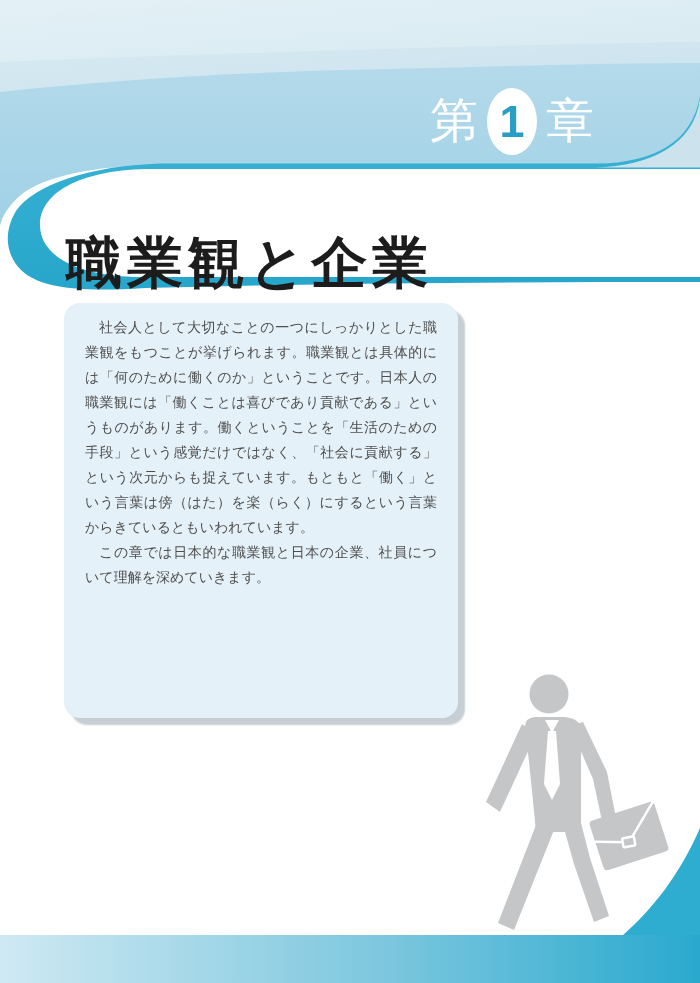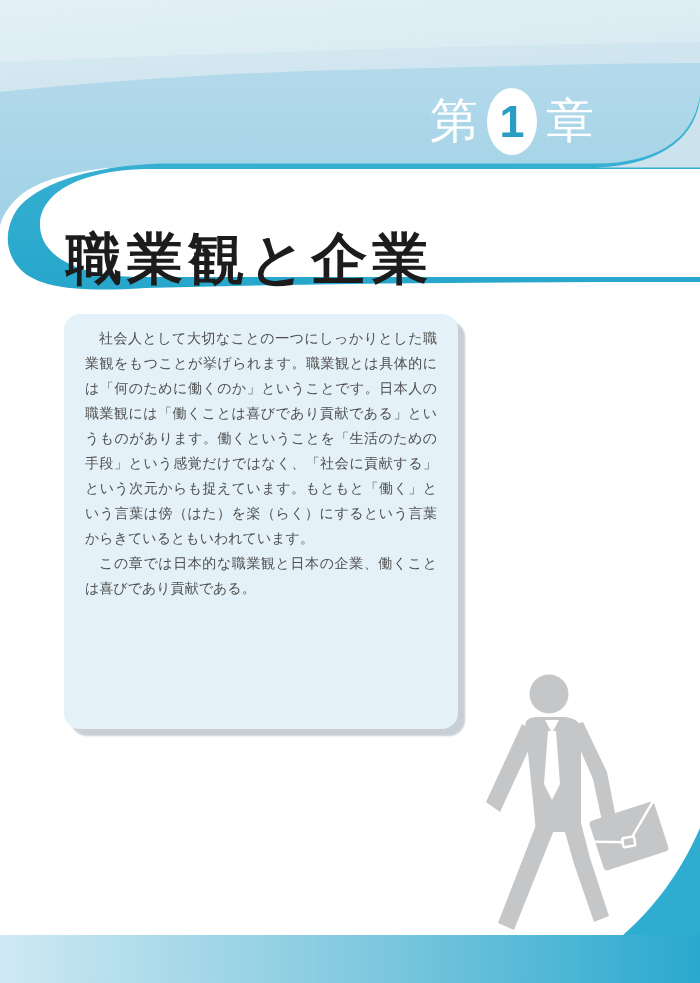--- a/index.html
+++ b/index.html
@@ -28,28 +28,28 @@
     width:50px;height:67px;background:#ffffff;border-radius:50%;
     display:flex;align-items:center;justify-content:center;
   }
   .chapter-num{
     color:#2a9dc4;font-size:45px;font-weight:600;line-height:1;
     font-family:"Liberation Sans","DejaVu Sans",sans-serif;
   }
 
   .page-title{
     position:absolute;left:66px;top:195px;
-    font-family:Liberation Mono, monospace;
+    font-family:Liberation Serif, serif;
     font-size:56px;line-height:60px;font-weight:600;
     letter-spacing:5px;color:#1c1c1c;white-space:nowrap;text-align:center;
   }
 
   
   .intro-box{
-    position:absolute;left:64px;top:314px;width:394px;height:415px;
+    position:absolute;left:64px;top:303px;width:394px;height:415px;
     background:#e4f1f8;border-radius:16px;
     box-shadow:7px 7px 2px #c7ced4;
     padding:12px 21px;
   }
   .intro-p{
     margin:0;color:#4f4f4f;font-size:14px;line-height:25px;
     text-align:justify;text-indent:1em;
     font-family:"Liberation Sans","DejaVu Sans",sans-serif;
   }
 
@@ -96,21 +96,21 @@
     <span class="chapter-num-badge">
       <span class="chapter-num">1</span>
     </span>
     <span class="chapter-char">章</span>
   </div>
 
   <h1 class="page-title">職業観と企業</h1>
 
   <div class="intro-box">
     <p class="intro-p">社会人として大切なことの一つにしっかりとした職業観をもつことが挙げられます。職業観とは具体的には「何のために働くのか」ということです。日本人の職業観には「働くことは喜びであり貢献である」というものがあります。働くということを「生活のための手段」という感覚だけではなく、「社会に貢献する」という次元からも捉えています。もともと「働く」という言葉は傍（はた）を楽（らく）にするという言葉からきているともいわれています。</p>
-    <p class="intro-p">この章では日本的な職業観と日本の企業、働くことは喜びであり貢献である。</p>
+    <p class="intro-p">この章では日本的な職業観と日本の企業、社員について理解を深めていきます。</p>
   </div>
 
   <svg class="businessman-svg" viewBox="0 0 230 280" aria-hidden="true">
     <g fill="#c5c6c8" stroke="none">
 
       <circle cx="79" cy="34" r="19.5"></circle>
 
       <path d="M55,66 Q55,58 65,57 L95,57 Q111,59 111,70 L111,172 L66,172 Q61,118 55,66 Z"></path>
 
       <path d="M52,64 L66,74 L30,152 L16,142 Z"></path>

